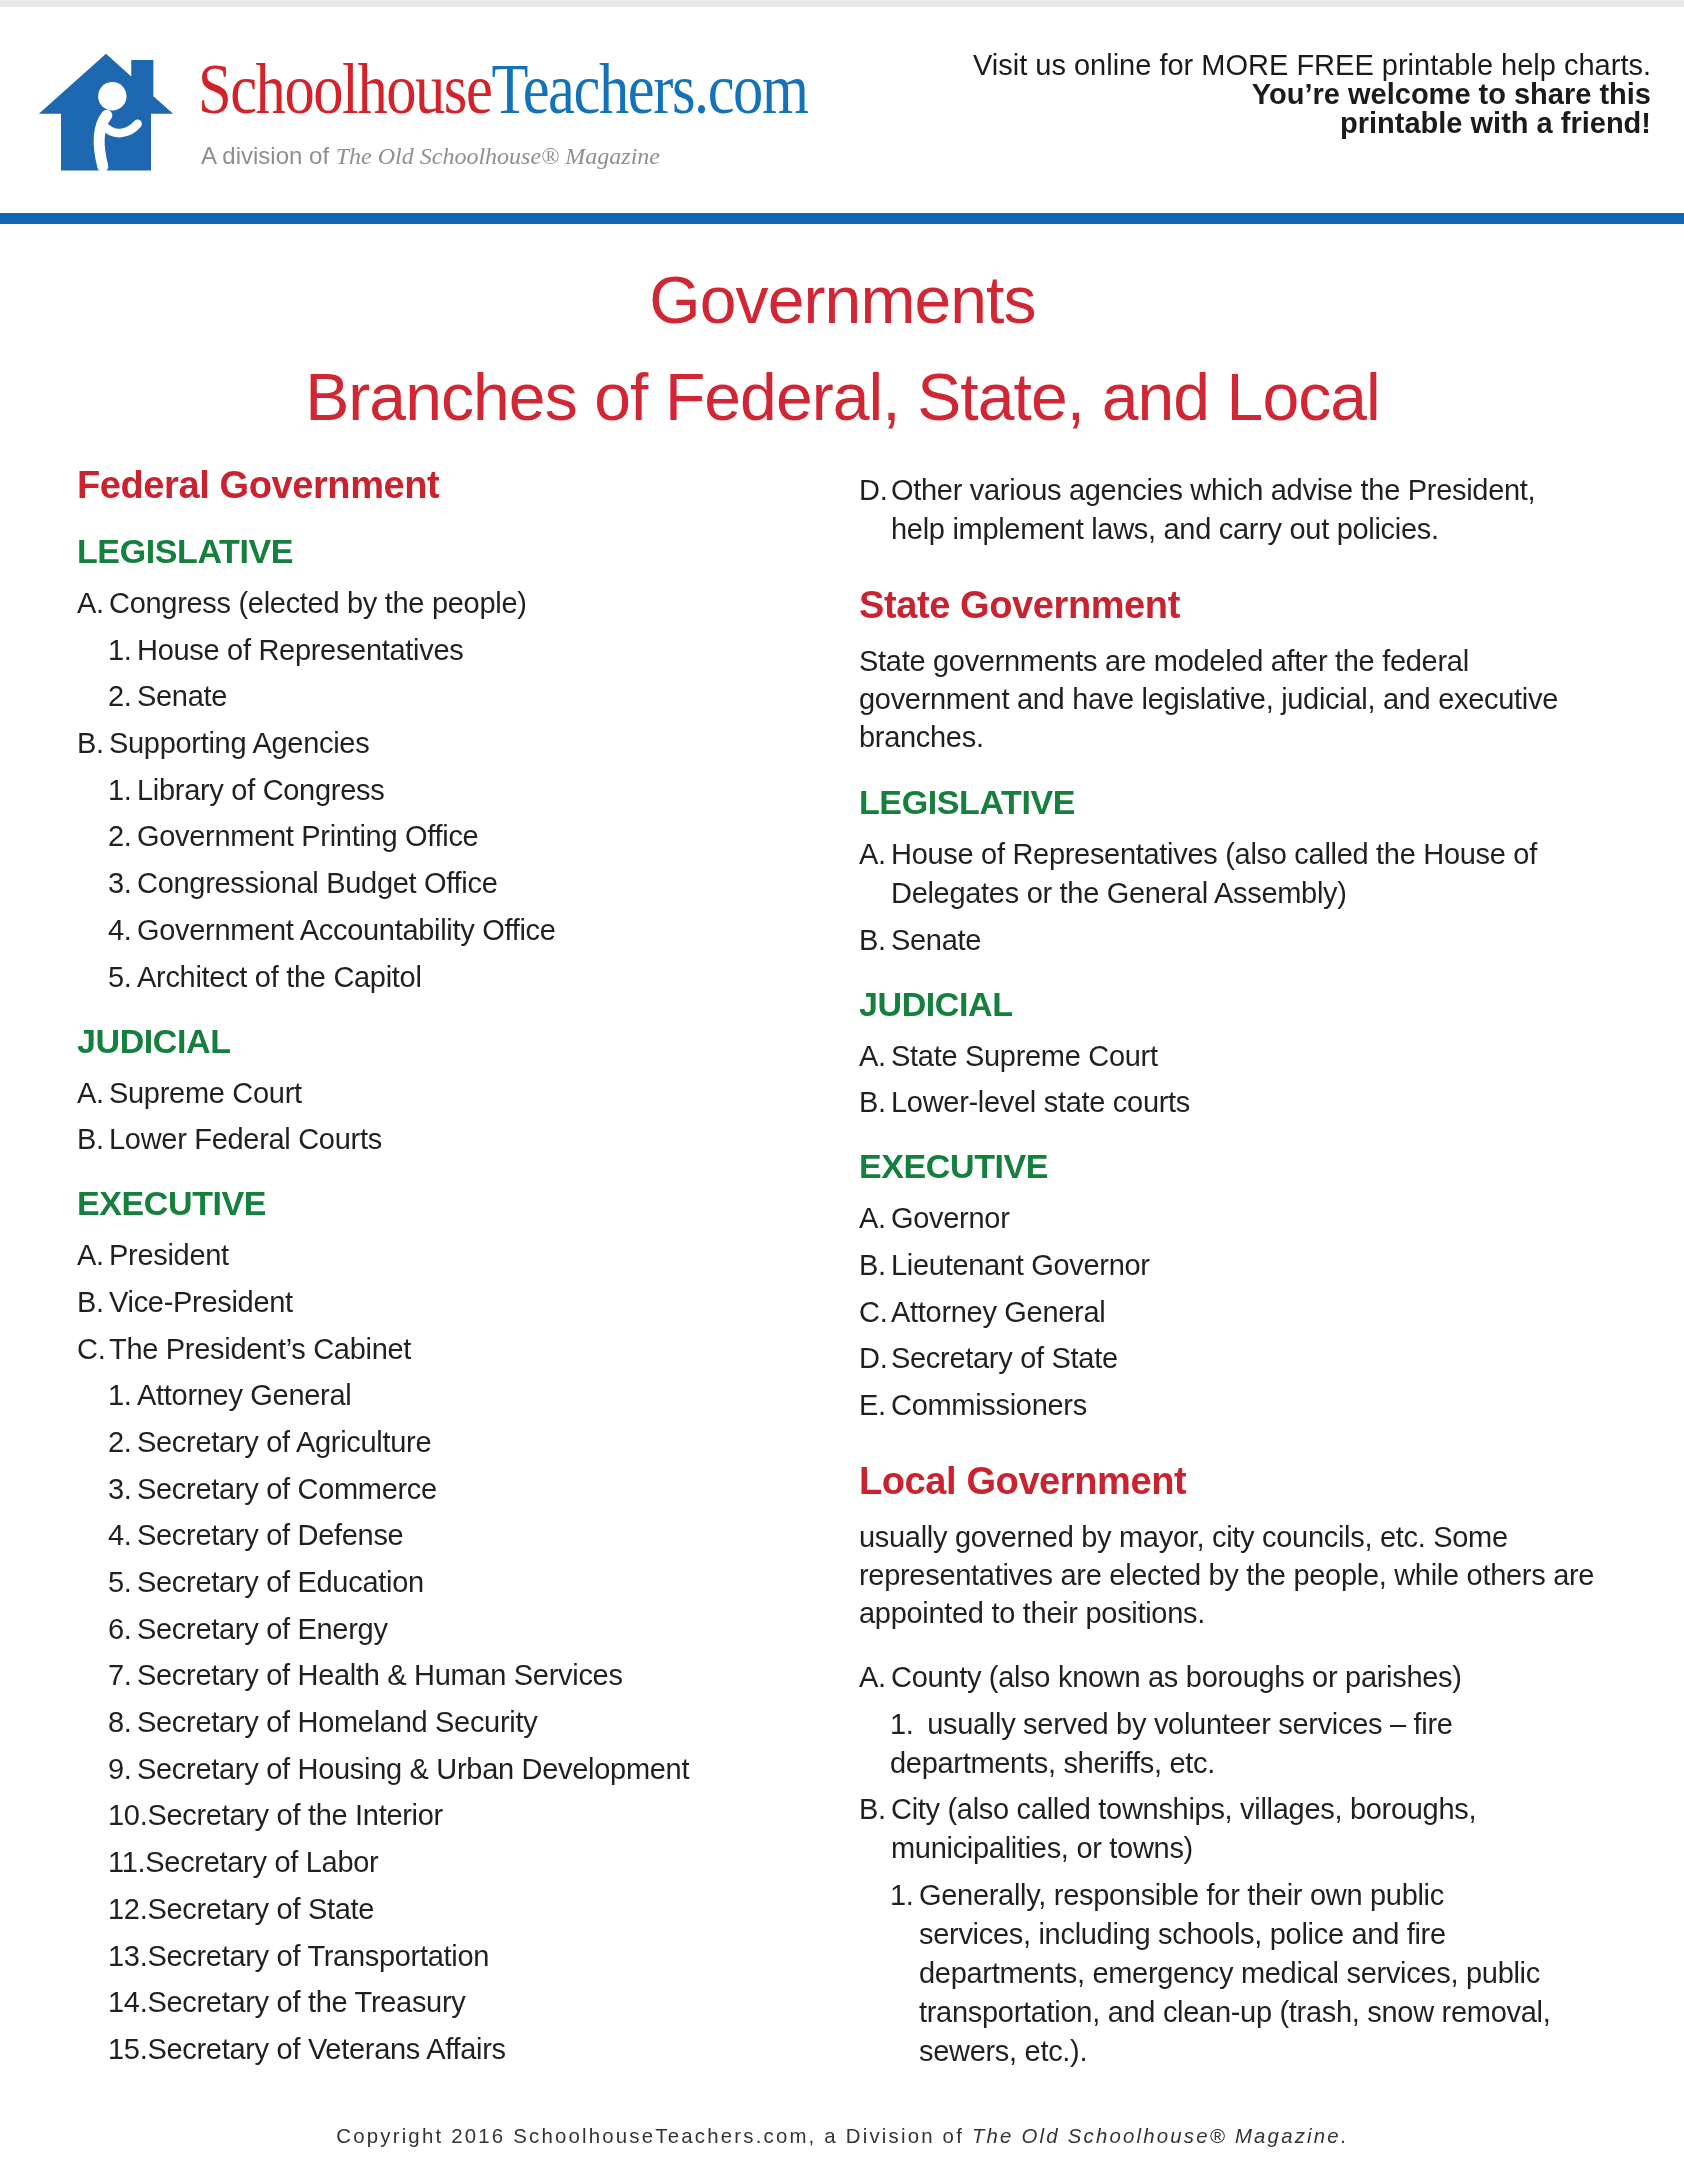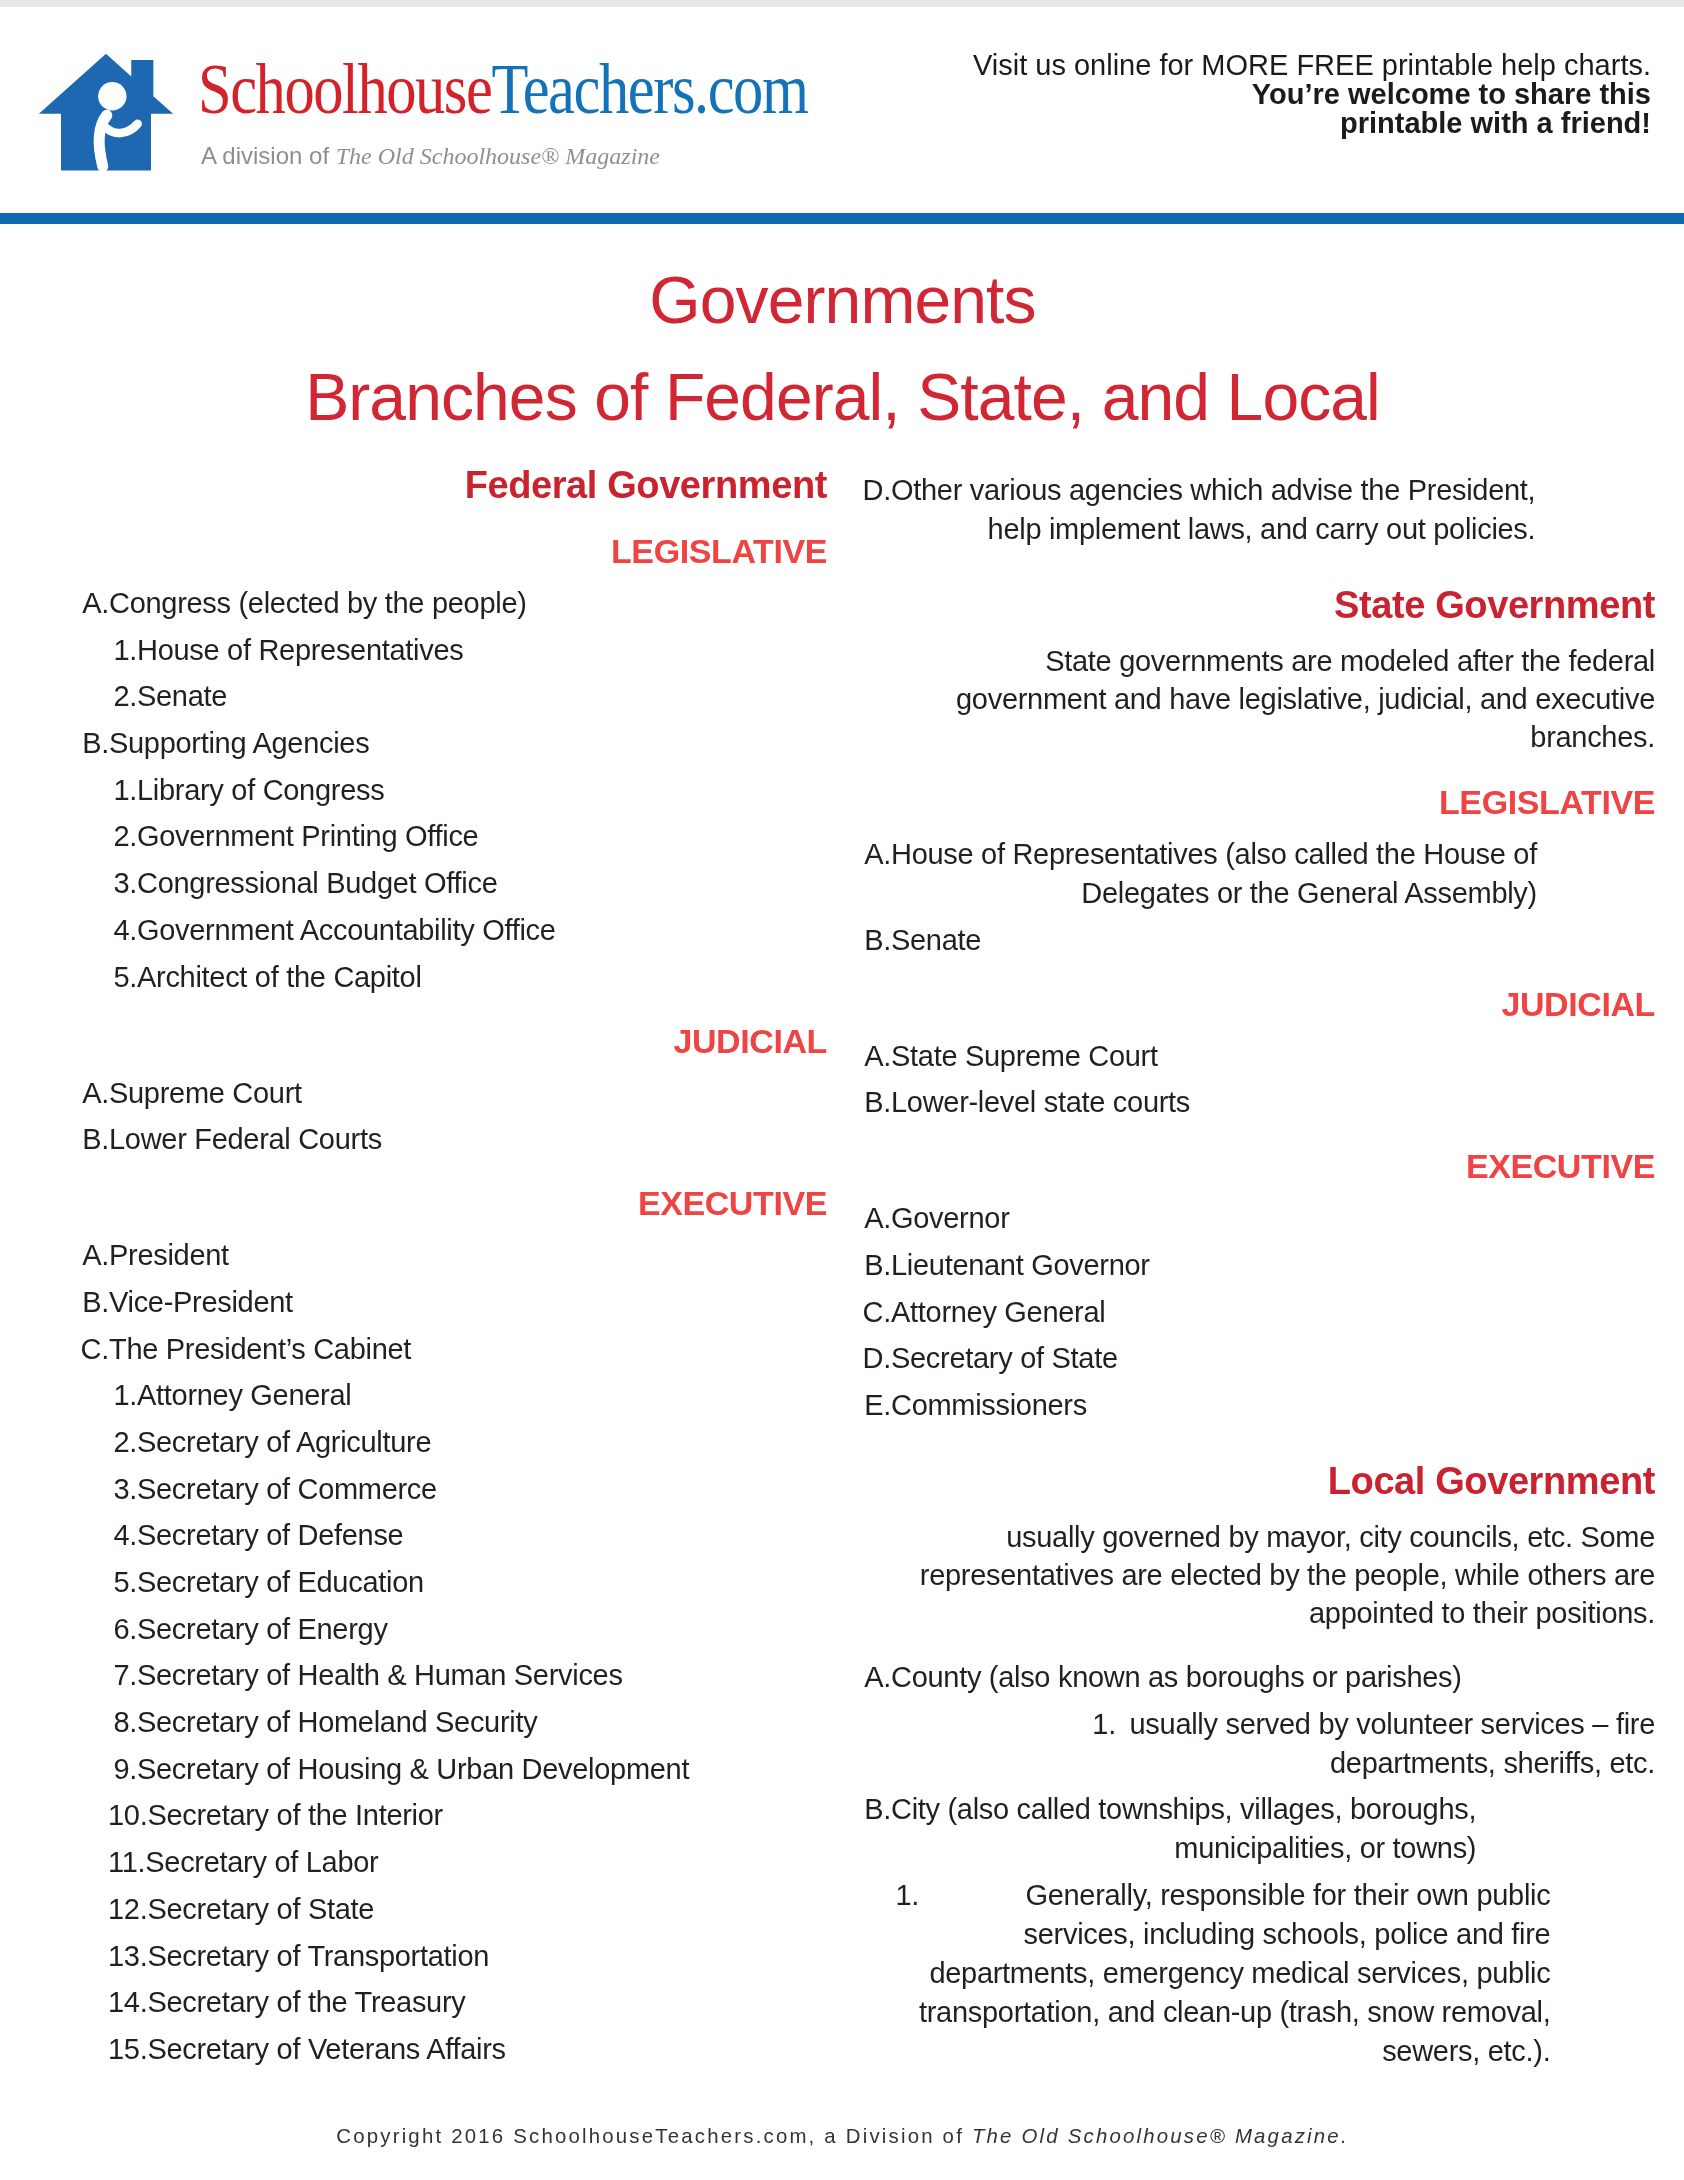--- a/index.html
+++ b/index.html
@@ -37,32 +37,32 @@
   }
 
   
   #page-title {
     position:absolute; left:0; top:245px; width:100%; text-align:center;
     color:var(--title_red,#d12734); font-size:66px; line-height:97px; font-weight:400;
     letter-spacing:-0.9px;
   }
 
   
-  .col { position:absolute;text-align:right; }
+  .col { position:absolute; }
   #left-column  { left:77px;  top:456px; width:750px; }
   #right-column { left:859px; top:464px; width:796px; }
   .col > :first-child { margin-top:0 !important; }
 
   .heading {
     color:var(--heading_red,#c92330); font-size:38px; font-weight:700;
     letter-spacing:-0.4px; margin:34px 0 15.3px 0; line-height:44px;
   }
   .subhead {
     font-size:34px; font-weight:700; letter-spacing:-0.4px;
-    margin:24px 0 12px 0; line-height:41px; color:#ef4444;
+    margin:24px 0 12px 0; line-height:41px; color:#15803d;
   }
   .para {
     font-size:29px; line-height:38px; letter-spacing:-0.3px;
     white-space:pre-line; margin:0 0 25.6px 0;
   }
   .item { font-size:29px; line-height:39px; letter-spacing:-0.3px; margin:0 0 7.7px 0; }
   .item .text { white-space:pre-line; }
   .item.hang { display:flex; align-items:flex-start; }
   .item.hang .marker { flex:0 0 32px; }
   .item.lvl2 { margin-left:31px; }

